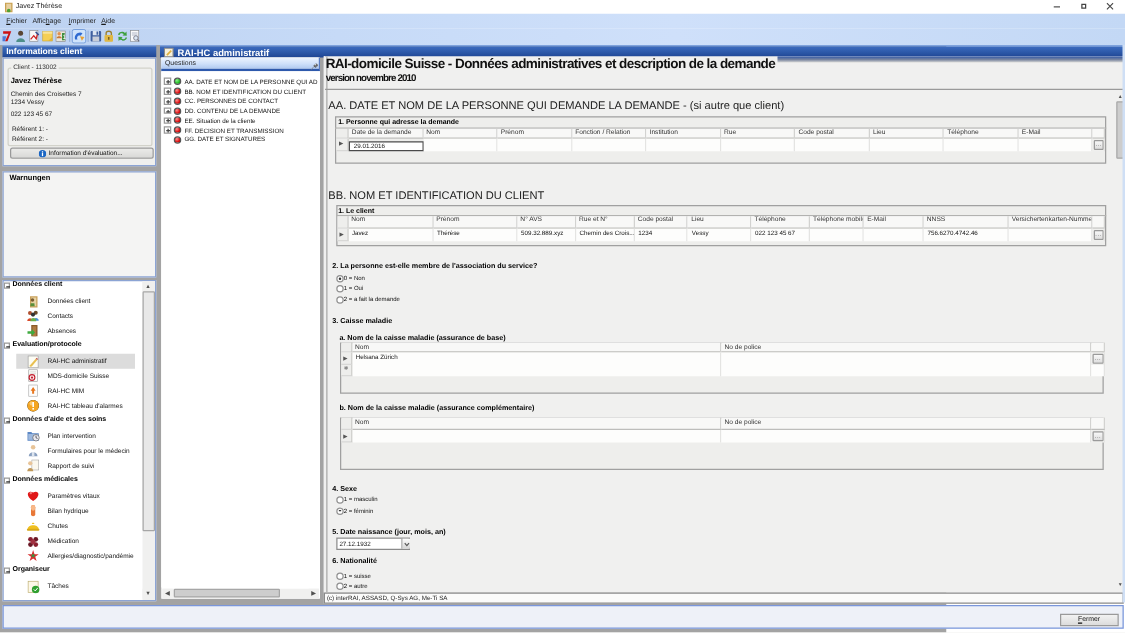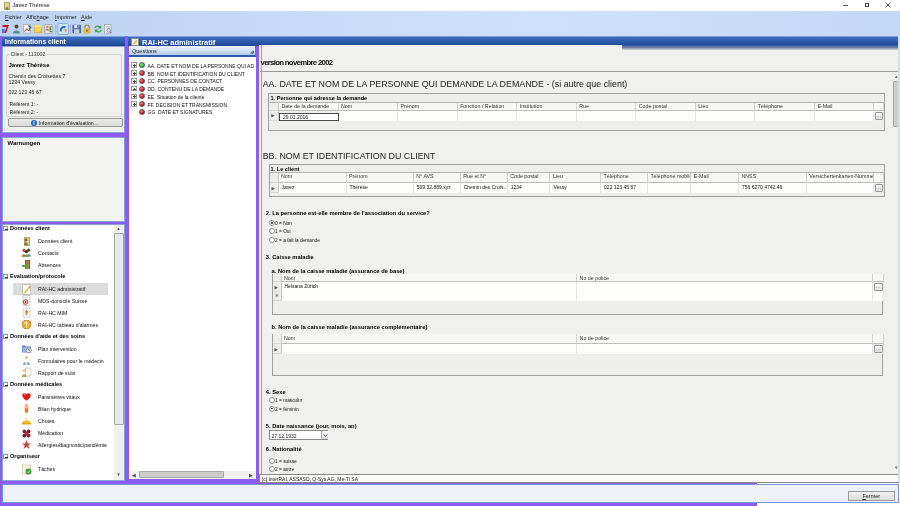--- a/index.html
+++ b/index.html
@@ -5,21 +5,21 @@
 * { margin:0; padding:0; box-sizing:border-box; }
 html,body { width:900px; height:506px; overflow:hidden; }
 body { font-family:"Liberation Sans", sans-serif; position:relative; background:#fff; }
 .abs { position:absolute; }
 
 #titlebar { left:0; top:0; width:900px; height:11px; background:#fff; }
 #title-text { left:12.5px; top:2.2px; font-size:5.7px; color:#222; }
 #menubar { left:0px; top:10.8px; width:900px; height:12.2px; background:linear-gradient(90deg,#bdd2f1 0%,#c6daf7 30%,#cfe0fa 60%,#c3d8f5 100%); }
 .menuitem { position:absolute; top:13.5px; font-size:5.5px; color:#1a1a1a; }
 #toolbar { left:0px; top:23px; width:900px; height:12.5px; background:linear-gradient(90deg,#bdd2f1 0%,#c6daf7 30%,#cfe0fa 60%,#c3d8f5 100%); }
-#clientarea { left:0px; top:35.5px; width:757px; height:470.5px; background:#8b5cf6;text-decoration:underline; }
+#clientarea { left:0px; top:35.5px; width:757px; height:470.5px; background:#a3a3a3;text-decoration:underline; }
 
 #lp-header { left:2px; top:0.5px; width:122.5px; height:9.5px; background:linear-gradient(#3d6cc0 0%,#2c58a8 55%,#1e4492 100%); border-top:1px solid #7ea2dd; }
 #lp-header span { position:absolute; left:3px; top:1px; color:#fff; font-weight:bold; font-size:6.8px; }
 #infobox { left:2px; top:10.5px; width:122.5px; height:87px; background:#f0f0ee; border:1px solid #8ca4d4; }
 #warnbox { left:2px; top:101.5px; width:122.5px; height:84.5px; background:#f4f4f3; border:1px solid #8ca4d4; }
 #treebox { left:2px; top:188px; width:122.5px; height:257px; background:#ffffff; border:1px solid #8ca4d4; }
 .tiny { font-size:5.2px; color:#222; }
 .tinyb { font-size:5.5px; color:#000; font-weight:bold; }
 
 #childwin { left:128px; top:0.5px; width:770.5px; height:444px; }
@@ -377,21 +377,22 @@
       </div>
 
       <div class="sb-track" style="left:1px;top:424.5px;width:125px;height:8px;"></div>
       <div class="sb-btn" style="left:1px;top:424.5px;width:8px;height:8px;font-size:5px;line-height:8px;">◀</div>
       <div class="sb-thumb" style="left:10px;top:425px;width:85px;height:7px;"></div>
       <div class="sb-btn" style="left:118px;top:424.5px;width:8px;height:8px;font-size:5px;line-height:8px;">▶</div>
     </div>
     <div class="abs" id="mainpane">
       <div class="abs" style="left:0.8px;top:0;width:1px;height:429px;background:#a8a8a8"></div>
       <div class="abs" style="left:362px;top:0px;width:277.5px;height:4.5px;background:linear-gradient(#2f55a5 0%,#7a86a0 55%,#d9d9d7 100%)"></div>
-      <div class="abs" style="left:0.5px;top:13.2px;font-size:7.8px;letter-spacing:-0.7px;font-weight:bold;color:#111">version novembre 2002</div>
+      <div class="abs" style="left:0.5px;top:0px;font-size:10.8px;letter-spacing:-0.45px;font-weight:bold;color:#111">RAI-domicile Suisse - Données administratives et description de la demande</div>
+      <div class="abs" style="left:0.5px;top:13.2px;font-size:7.8px;letter-spacing:-0.7px;font-weight:bold;color:#111">version novembre 2010</div>
       <div class="abs" style="left:0;top:25.5px;width:639.5px;height:1px;background:#9a9a9a"></div>
       <div class="abs" style="left:2.7px;top:34px;font-size:8.9px;color:#222">AA. DATE ET NOM DE LA PERSONNE QUI DEMANDE LA DEMANDE - (si autre que client)</div>
       <div class="tcontainer" style="left:8.3px;top:48px;width:617px;height:37.5px;"></div>
       <div class="abs" style="left:10.5px;top:49.8px;font-size:5.6px;font-weight:bold;color:#000">1. Personne qui adresse la demande</div>
       <div class="abs" style="left:8.3px;top:57px;width:617px;height:1px;background:#b2b2b0"></div>
       <div class="trow" style="left:9.3px;top:57.5px;height:8.5px;">
           <div class="selcell" style="width:9.7px"></div>
           <div class="hcell" style="width:59.55px">Date de la demande</div>
           <div class="hcell" style="width:59.55px">Nom</div>
           <div class="hcell" style="width:59.55px">Prénom</div>

